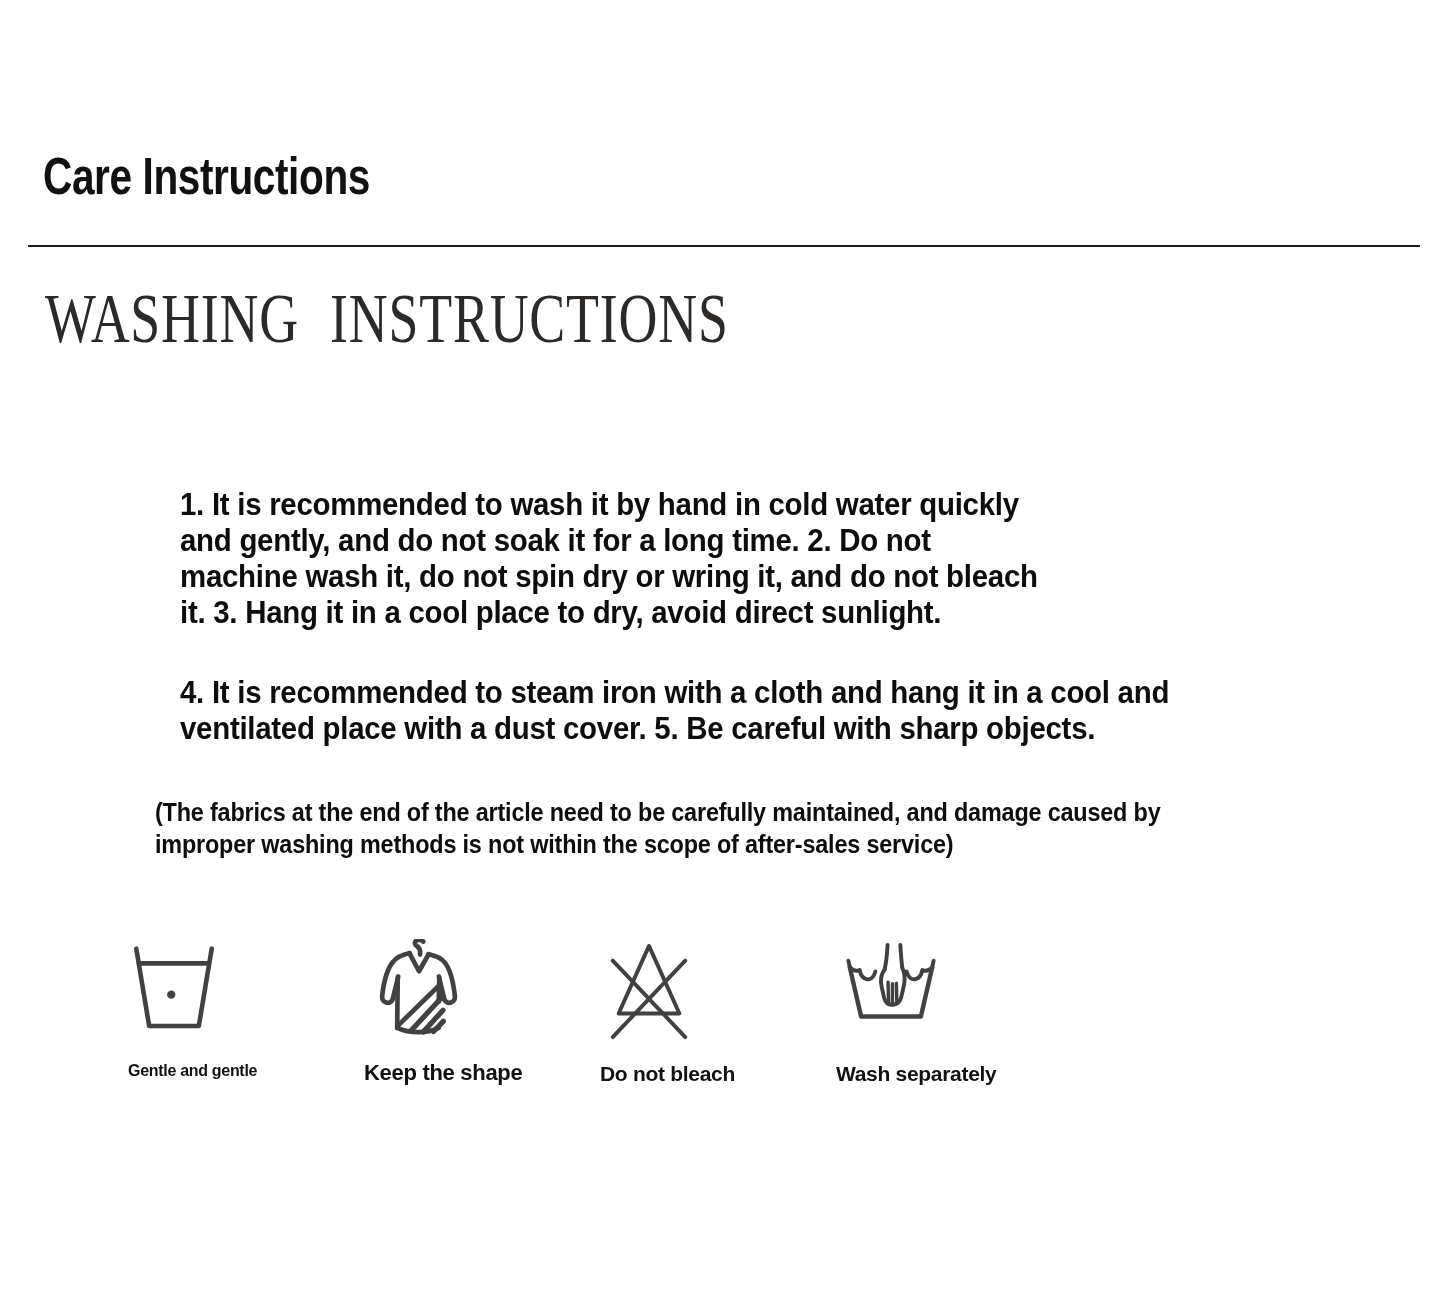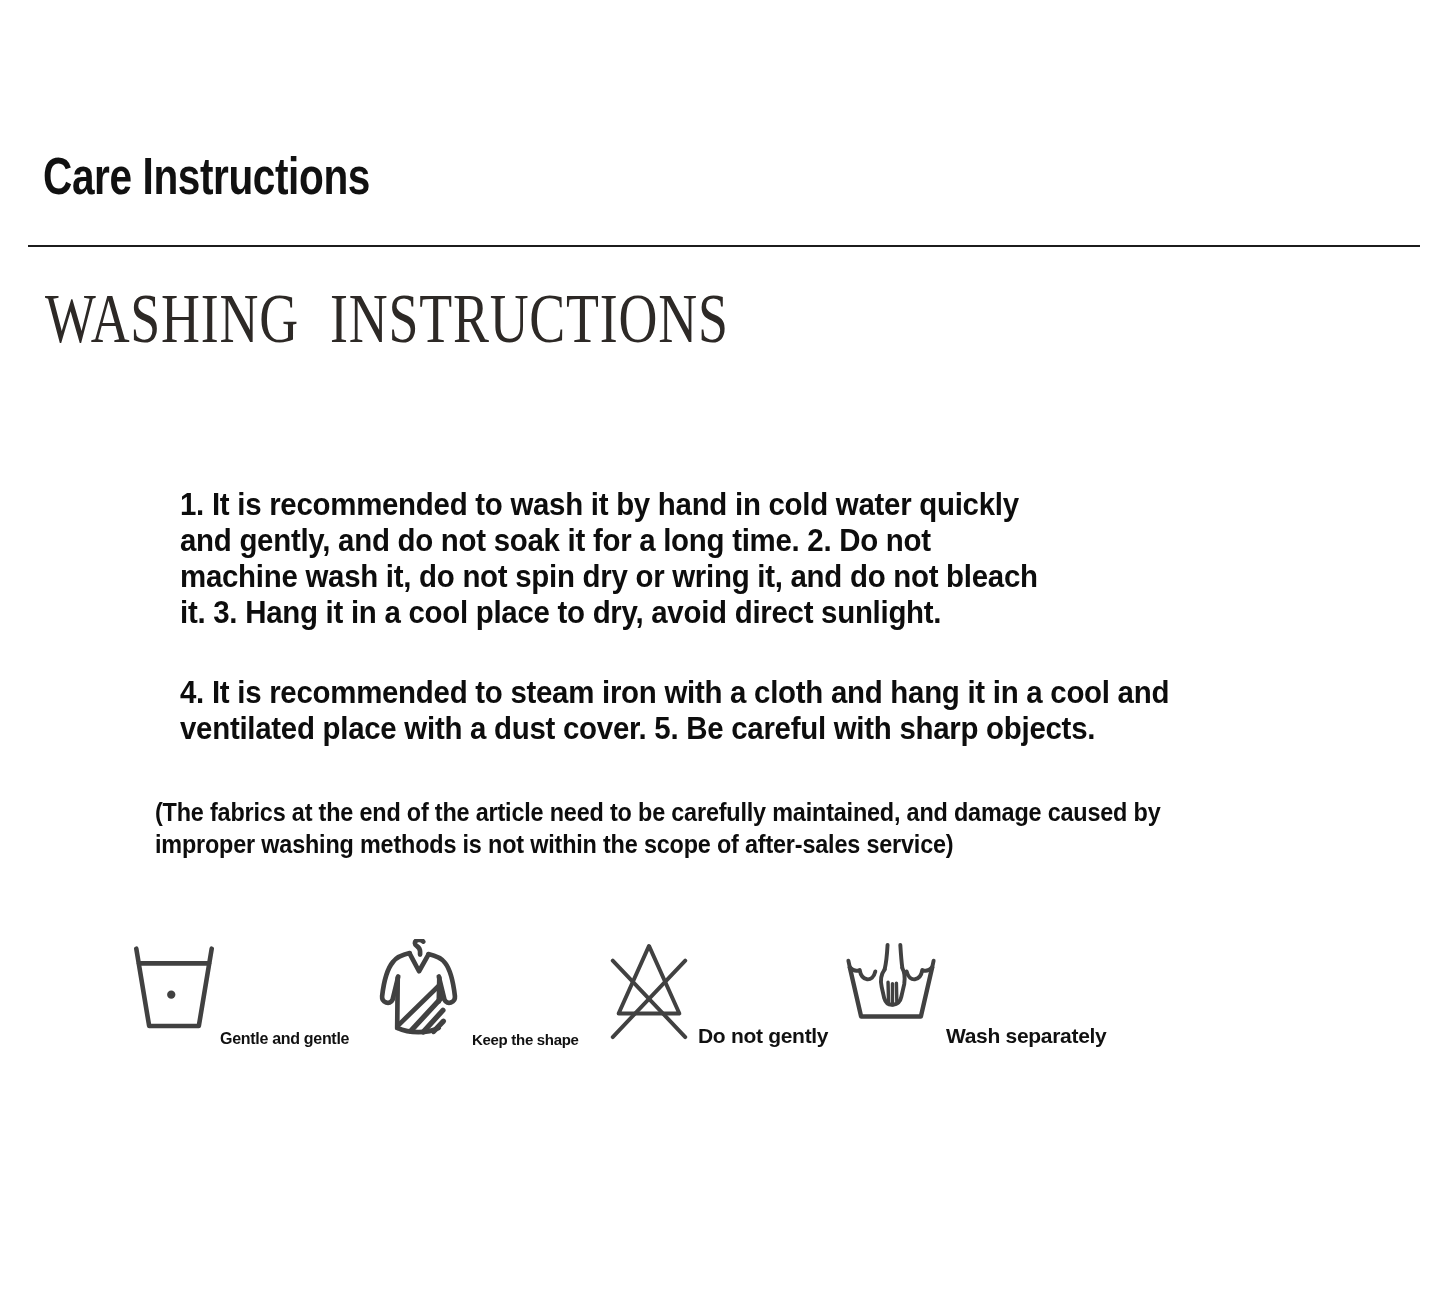--- a/index.html
+++ b/index.html
@@ -43,32 +43,32 @@
     position:absolute;left:155px;top:796px;
     font-size:26px;font-weight:700;line-height:32px;
     letter-spacing:-0.2px;white-space:nowrap;
     transform:scaleX(0.90);transform-origin:0 0;
   }
   .icons-row{
     position:absolute;left:128px;top:933px;
     width:1180px;display:flex;
   }
   .care-item{
-    width:236px;display:flex;flex-direction:row;align-items:flex-end;
+    width:236px;display:flex;flex-direction:column;align-items:flex-start;
   }
   .icon-box{
     height:115px;display:flex;align-items:center;justify-content:center;
   }
   .care-label{
     margin-top:14px;font-weight:700;letter-spacing:-0.3px;white-space:nowrap;
     color:#111111;
   }
   .lbl-1{font-size:16px;}
   .lbl-2{font-size:23px;color:#9a9a9a;}
-  .lbl-3{font-size:15px;margin-top:12px;}
+  .lbl-3{font-size:22px;margin-top:12px;}
   .lbl-4{font-size:21px;}
   .lbl-5{font-size:21px;}
   .icon-svg{display:block;}
   .icon-svg path, .icon-svg line{
     fill:none;stroke:#414141;stroke-linecap:round;stroke-linejoin:round;
   }
 </style>
 </head>
 <body>
 
@@ -131,21 +131,21 @@
     </div>
 
     <div class="care-item">
       <div class="icon-box">
         <svg class="icon-svg" width="98" height="110" viewBox="0 0 100 112">
           <path stroke-width="4" d="M50,10 L81,79 H19 Z"></path>
           <path stroke-width="4" d="M13,25 L87,103"></path>
           <path stroke-width="4" d="M87,25 L13,103"></path>
         </svg>
       </div>
-      <div class="care-label lbl-4">Do not gently</div>
+      <div class="care-label lbl-4">Do not bleach</div>
     </div>
 
     <div class="care-item">
       <div class="icon-box">
         <svg class="icon-svg" width="110" height="98" viewBox="0 0 100 100">
           <path stroke-width="4" d="M8,26 L6.5,19"></path>
           <path stroke-width="4" d="M92,26 L93.5,19"></path>
           <path stroke-width="4.5" d="M8,26 L19.5,76 H80.5 L92,26"></path>
           <path stroke-width="4" d="M8,26 C11,29 15,30 18,28.5 C20,40 31,42 34,30"></path>
           <path stroke-width="4" d="M92,26 C89,29 85,30 82,28.5 C80,40 69,42 66,30"></path>

